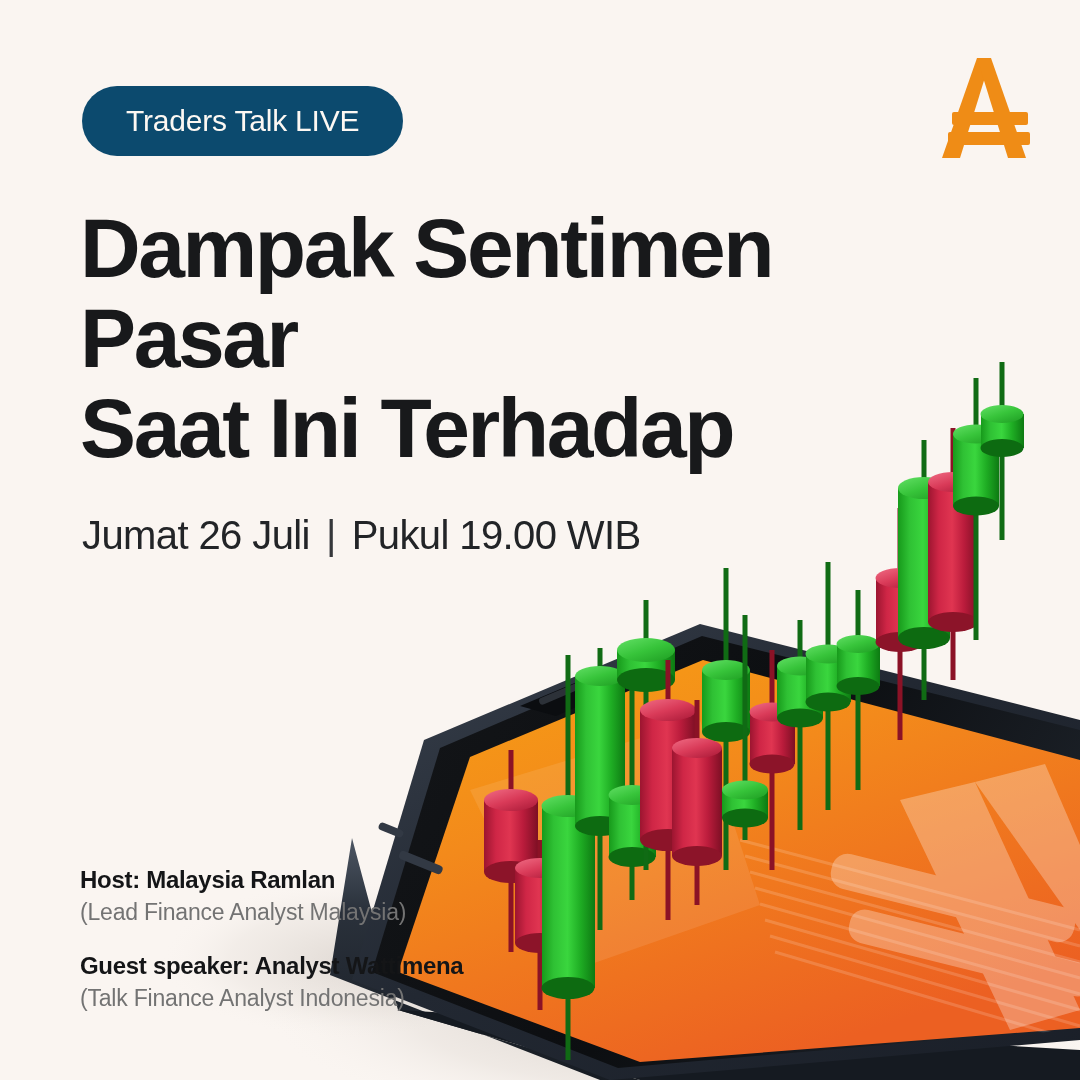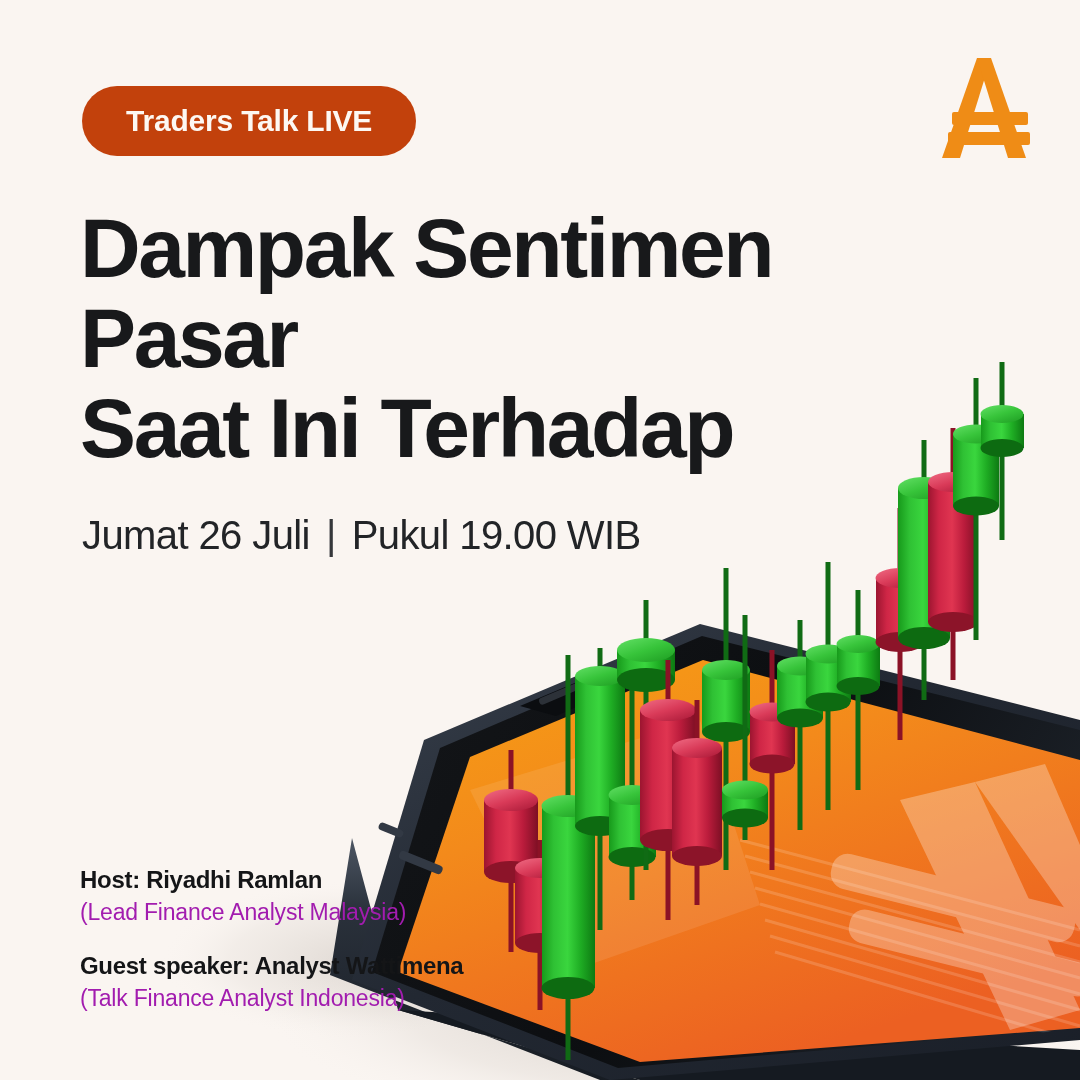--- a/index.html
+++ b/index.html
@@ -27,24 +27,24 @@
   }
 
   
   .badge {
     position:absolute;
     left:82px; top:86px;
     height:70px;
     padding:0 44px;
     display:flex; align-items:center;
     border-radius:36px;
-    background:#c2410c;
+    background:#0c4a6e;
     color:#fdf8f3;
     font-size:30px;
-    font-weight:bold;
+    font-weight:normal;
     letter-spacing:-0.2px;
     white-space:nowrap;
   }
 
   
   .headline {
     position:absolute;
     left:80px; top:204px;
     width:760px;
     color:#18191b;
@@ -80,21 +80,21 @@
   .credit-block { margin-bottom:26px; }
   .credit-name {
     color:#141517;
     font-size:24px;
     font-weight:bold;
     letter-spacing:-0.3px;
     margin-bottom:5px;
     white-space:nowrap;
   }
   .credit-role {
-    color:#a21caf;
+    color:#737373;
     font-size:23px;
     font-weight:normal;
     letter-spacing:-0.2px;
     white-space:nowrap;
   }
 
   
   .logo {
     position:absolute;
     right:42px; top:52px;
@@ -355,21 +355,21 @@
   </h1>
 
   <div class="subtitle">
     <span>Jumat 26 Juli</span>
     <span class="sep">|</span>
     <span>Pukul 19.00 WIB</span>
   </div>
 
   <div class="credits">
     <div class="credit-block">
-      <div class="credit-name">Host: Riyadhi Ramlan</div>
+      <div class="credit-name">Host: Malaysia Ramlan</div>
       <div class="credit-role">(Lead Finance Analyst Malaysia)</div>
     </div>
     <div class="credit-block">
       <div class="credit-name">Guest speaker: Analyst Wattimena</div>
       <div class="credit-role">(Talk Finance Analyst Indonesia)</div>
     </div>
   </div>
 
   <svg class="logo" viewBox="0 0 108 112">
     <g fill="#ef8c16">

